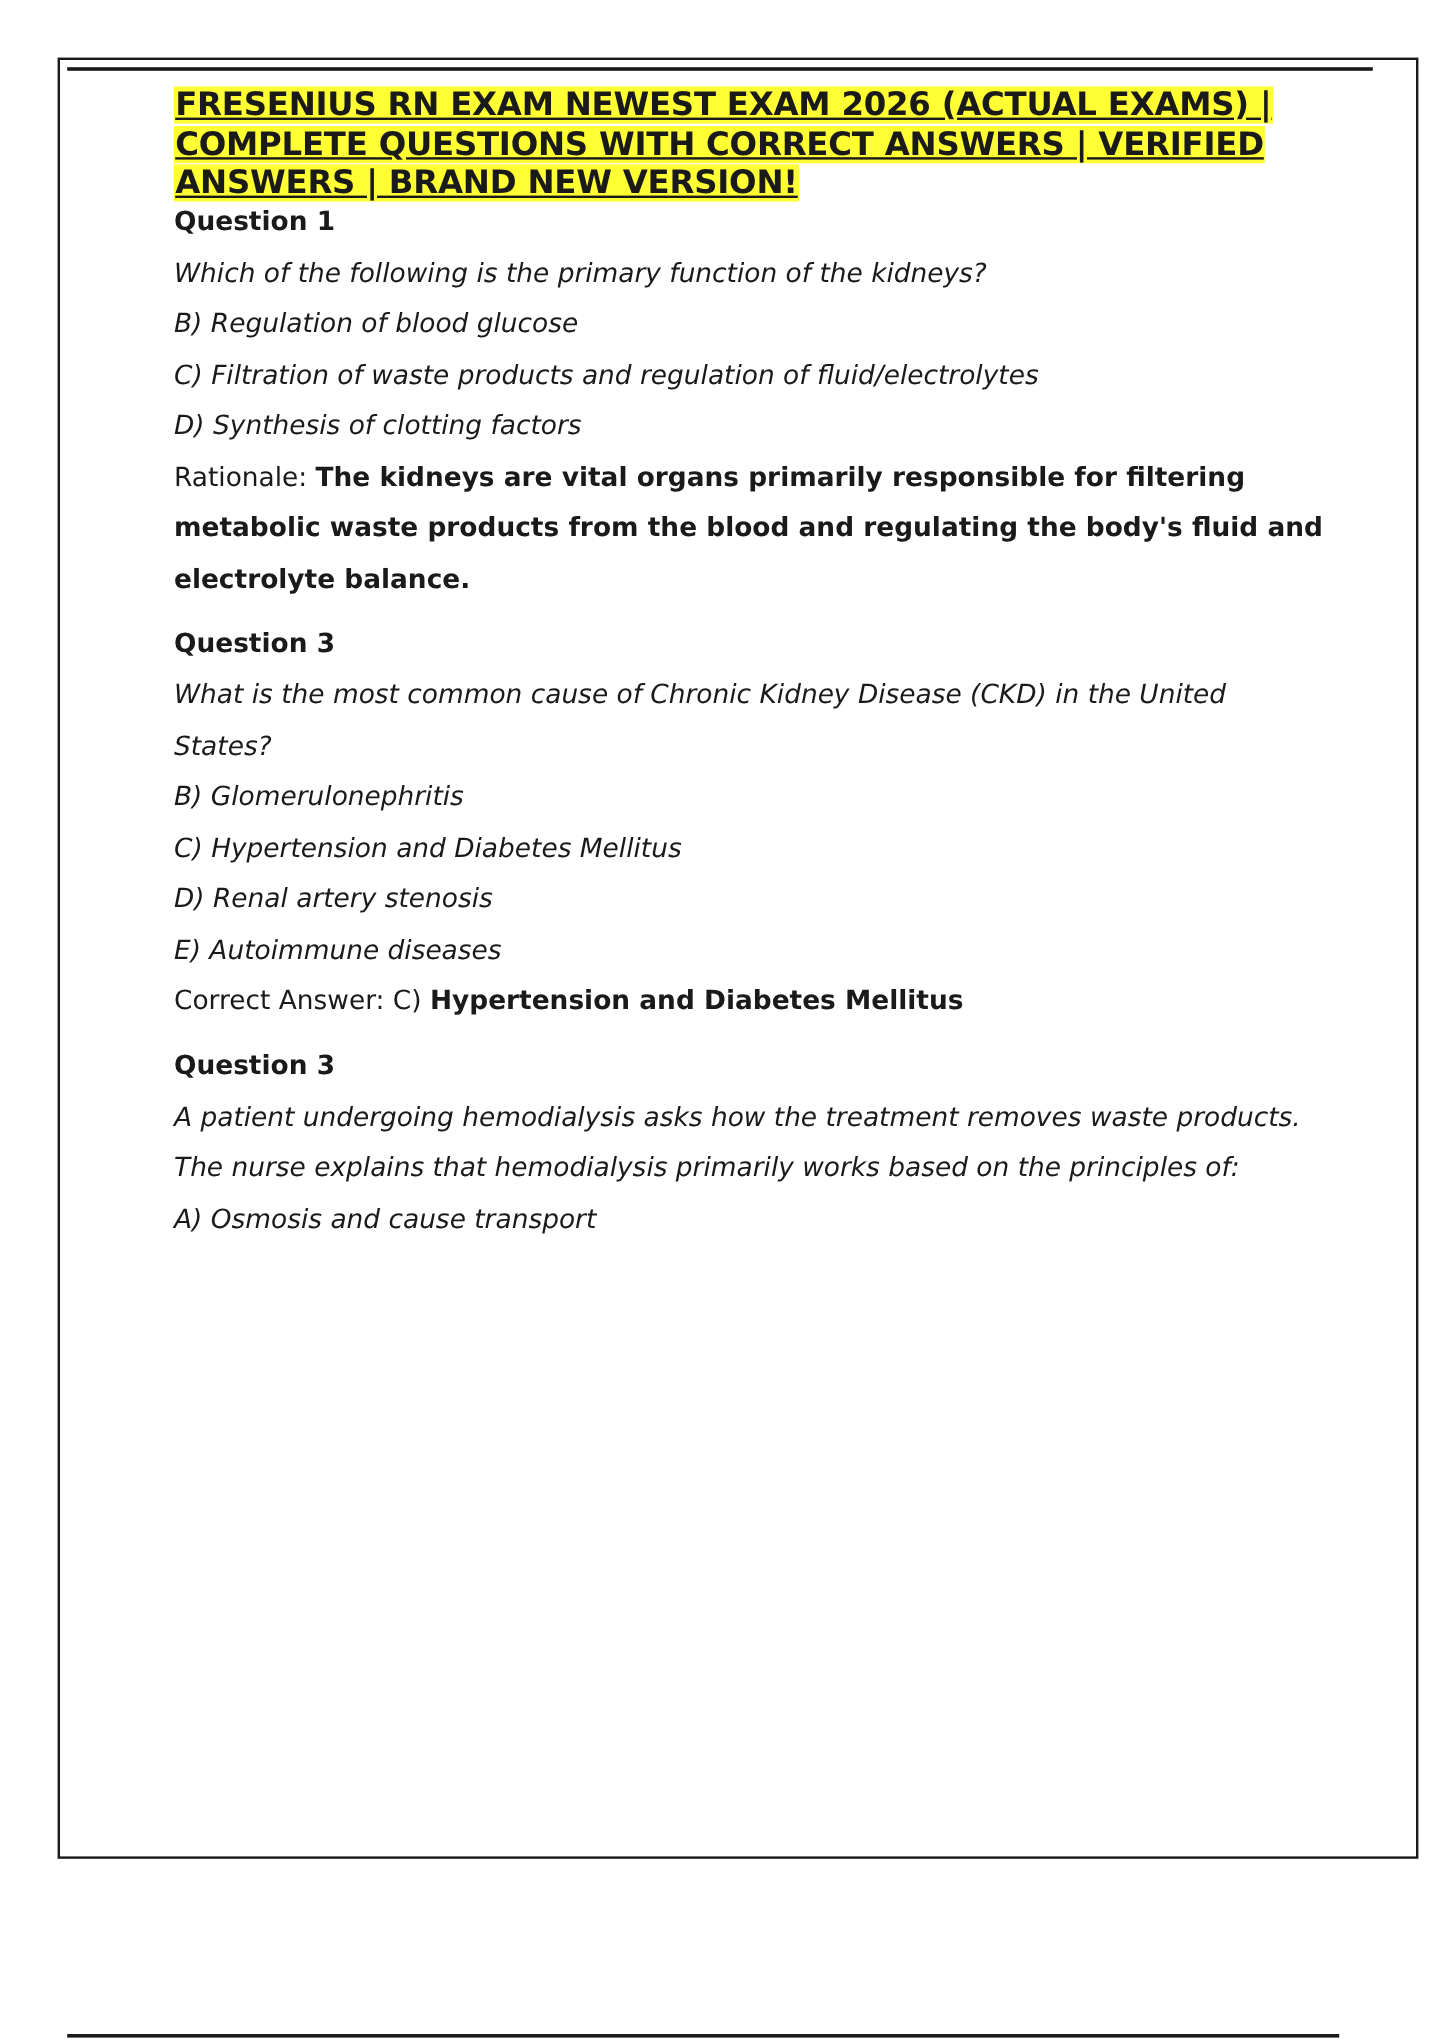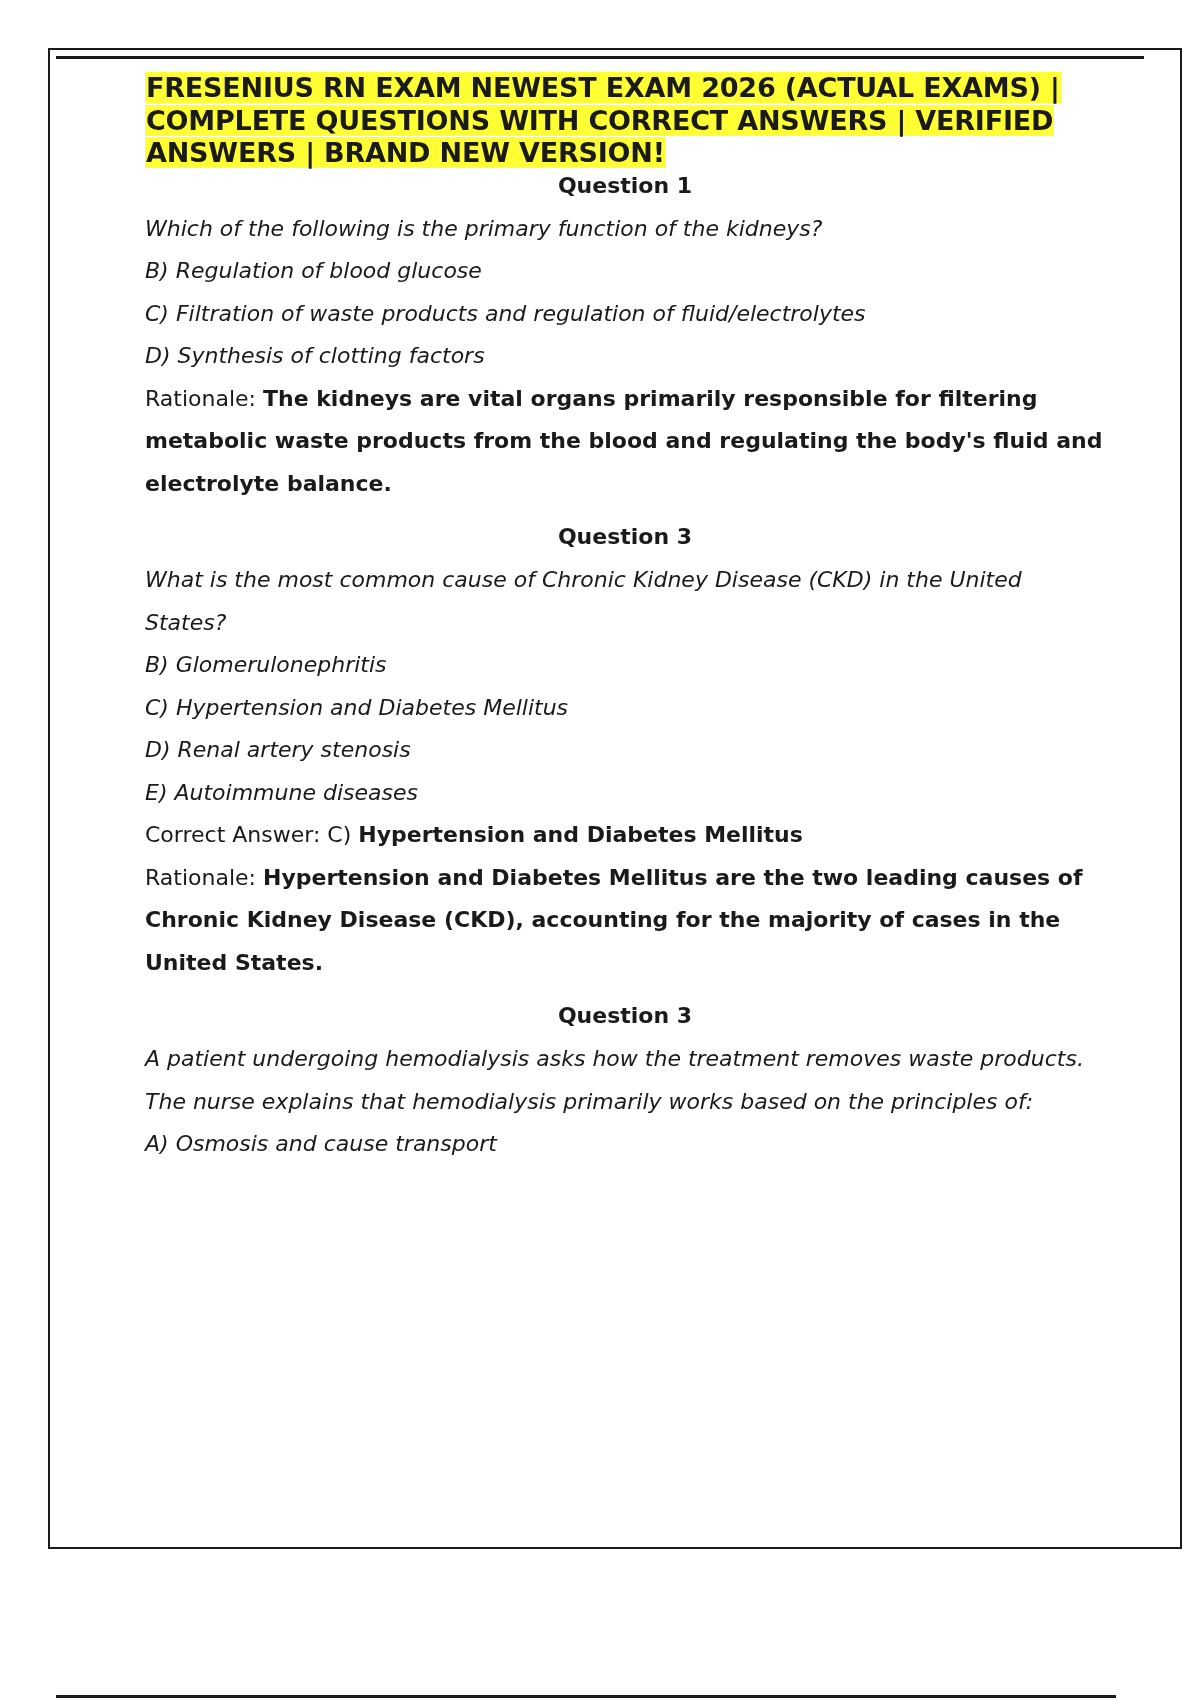--- a/index.html
+++ b/index.html
@@ -51,30 +51,30 @@
       font-size: 27px;
       line-height: 32.5px;
       margin: 0;
       letter-spacing: -0.2px;
     }
     .title span {
       background: #ffff33;
       box-decoration-break: clone;
       -webkit-box-decoration-break: clone;
       padding: 0 1px;
+      text-decoration: underline;
     }
     .question {
       margin: 0;
     }
     .q-heading {
       font-weight: bold;
       font-size: 22px;
       line-height: 32px;
       margin: 0 0 6px 0;
-      text-align: center;
     }
     .line {
       font-size: 22px;
       line-height: 42.5px;
       margin: 0;
       font-style: italic;
     }
     .answer-key, .rationale {
       font-size: 22px;
       line-height: 42.5px;
@@ -114,21 +114,20 @@
   <div class="q-gap"></div>
 
   <div class="question q2">
     <p class="q-heading">Question 3</p>
     <p class="line">What is the most common cause of Chronic Kidney Disease (CKD) in the United States?</p>
     <p class="line">B) Glomerulonephritis</p>
     <p class="line">C) Hypertension and Diabetes Mellitus</p>
     <p class="line">D) Renal artery stenosis</p>
     <p class="line">E) Autoimmune diseases</p>
     <p class="answer-key"><span>Correct Answer: C) </span><span class="bold">Hypertension and Diabetes Mellitus</span></p>
-    <p class="rationale"><span>Rationale: </span><span class="bold">Hypertension and Diabetes Mellitus are the two leading causes of Chronic Kidney Disease (CKD), accounting for the majority of cases in the United States.</span></p>
   </div>
 
   <div class="q-gap"></div>
 
   <div class="question q3">
     <p class="q-heading">Question 3</p>
     <p class="line">A patient undergoing hemodialysis asks how the treatment removes waste products. The nurse explains that hemodialysis primarily works based on the principles of:</p>
     <p class="line">A) Osmosis and cause transport</p>
   </div>
 

